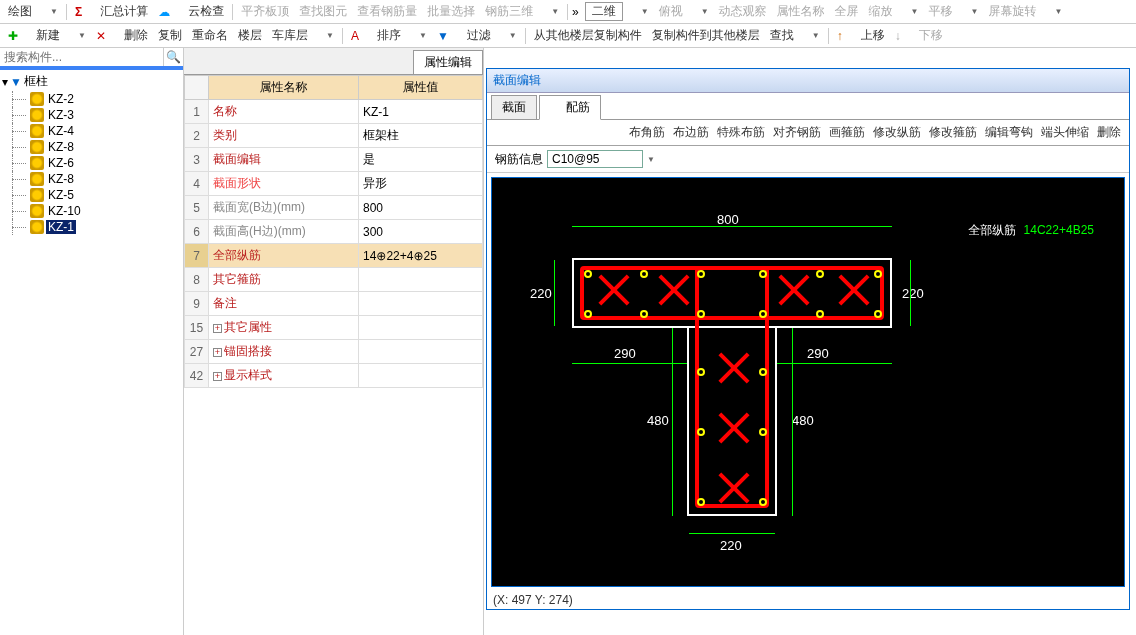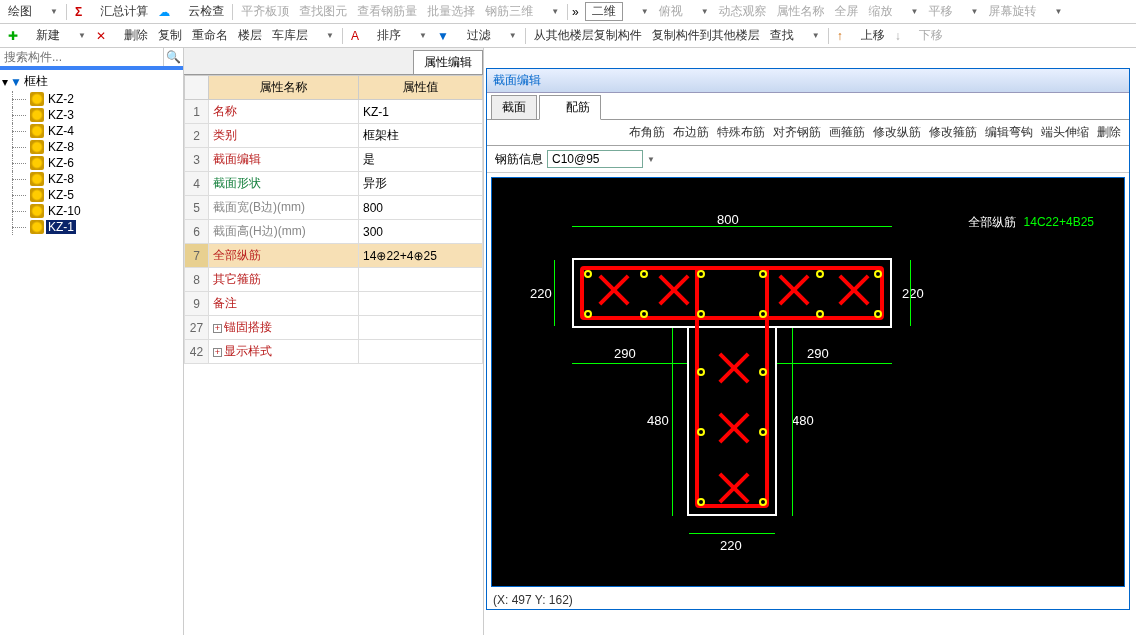--- a/index.html
+++ b/index.html
@@ -25,21 +25,21 @@
 .filter-icon { color:#06c; }
 .mid-panel { flex:0 0 300px; display:flex; flex-direction:column; border-right:1px solid #ccc; }
 .tab-strip { display:flex; background:#f0f0f0; border-bottom:1px solid #999;justify-content:flex-end; }
 .tab { padding:3px 10px; border:1px solid #999; border-bottom:none; background:#fff; margin-top:2px; margin-left:2px; }
 .prop-table { border-collapse:collapse; width:100%; }
 .prop-table th { background:#f7e0b5; border:1px solid #ccc; padding:3px; font-weight:normal; }
 .prop-table td { border:1px solid #ddd; padding:3px 4px; }
 .prop-table .row-num { width:24px; text-align:center; background:#f5f5f5; color:#666; }
 .prop-table .pname { width:150px; color:#b91c1c; }
 .prop-table .pname.gray { color:#888; }
-.prop-table .pname.black { color:#15803d; }
+.prop-table .pname.black { color:#ef4444; }
 .prop-table tr.sel td { background:#f7e0b5; }
 .prop-table tr.sel .row-num { background:#e8d090; }
 .expand-box { display:inline-block; width:9px; height:9px; border:1px solid #888; text-align:center; line-height:7px; font-size:9px; margin-right:2px; }
 .right-panel { flex:1; position:absolute; left:486px; top:68px; right:6px; background:#fff; border:1px solid #06c; }
 .right-title { background:linear-gradient(#e8f0ff,#c8d8f0); padding:3px 6px; color:#06c; border-bottom:1px solid #99b; }
 .right-tabs { display:flex; border-bottom:1px solid #999; padding:2px 4px 0; gap:2px; }
 .right-tabs .rtab { padding:3px 10px; border:1px solid #999; border-bottom:none; background:#eee; cursor:pointer; }
 .right-tabs .rtab.active { background:#fff; border-bottom:1px solid #fff; margin-bottom:-1px;padding-left:26px; }
 .rebar-toolbar { display:flex; gap:8px; padding:4px 8px; border-bottom:1px solid #a3a3a3; flex-wrap:wrap;justify-content:flex-end; }
 .rebar-toolbar span { cursor:pointer; color:#333; }
@@ -287,20 +287,25 @@
             <td class="row-num">8</td>
             <td class="pname ">其它箍筋</td>
             <td></td>
           </tr>
           <tr>
             <td class="row-num">9</td>
             <td class="pname ">备注</td>
             <td></td>
           </tr>
           <tr>
+            <td class="row-num">15</td>
+            <td class="pname "><span class="expand-box">+</span>其它属性</td>
+            <td></td>
+          </tr>
+          <tr>
             <td class="row-num">27</td>
             <td class="pname "><span class="expand-box">+</span>锚固搭接</td>
             <td></td>
           </tr>
           <tr>
             <td class="row-num">42</td>
             <td class="pname "><span class="expand-box">+</span>显示样式</td>
             <td></td>
           </tr>
         </tbody>
@@ -327,21 +332,21 @@
       <span>删除</span>
     </div>
   <div class="rebar-info">
     <span>钢筋信息</span>
     <input value="C10@95" style="">
     <span class="dropdown-arrow">▼</span>
   </div>
   <div class="canvas-wrap">
     <div class="canvas">
 
-      <div class="dim-text" style="right:30px;top:36px"><span>全部纵筋</span>&nbsp;&nbsp;<span class="green" style="color:#0f0">14C22+4B25</span></div>
+      <div class="dim-text" style="right:30px;top:44px"><span>全部纵筋</span>&nbsp;&nbsp;<span class="green" style="color:#0f0">14C22+4B25</span></div>
 
       <div class="dim-line" style="left:80px;top:48px;width:320px;height:1px"></div>
       <div class="dim-text" style="left:225px;top:34px">800</div>
 
       <div class="white-outline" style="left:80px;top:80px;width:320px;height:70px;border-bottom:none"></div>
       <div class="white-outline" style="left:195px;top:148px;width:90px;height:190px"></div>
       <div style="position:absolute;left:80px;top:148px;width:117px;height:2px;background:#fff"></div>
       <div style="position:absolute;left:283px;top:148px;width:117px;height:2px;background:#fff"></div>
 
       <div class="red-stirrup" style="left:88px;top:88px;width:304px;height:54px"></div>
@@ -384,14 +389,14 @@
 
       <div class="dim-line" style="left:62px;top:82px;width:1px;height:66px"></div>
       <div class="dim-line" style="left:418px;top:82px;width:1px;height:66px"></div>
       <div class="dim-line" style="left:80px;top:185px;width:115px;height:1px"></div>
       <div class="dim-line" style="left:285px;top:185px;width:115px;height:1px"></div>
       <div class="dim-line" style="left:180px;top:150px;width:1px;height:188px"></div>
       <div class="dim-line" style="left:300px;top:150px;width:1px;height:188px"></div>
       <div class="dim-line" style="left:197px;top:355px;width:86px;height:1px"></div>
     </div>
   </div>
-  <div class="status">(X: 497 Y: 162)</div>
+  <div class="status">(X: 497 Y: 274)</div>
 </div>
 
 </body></html>

